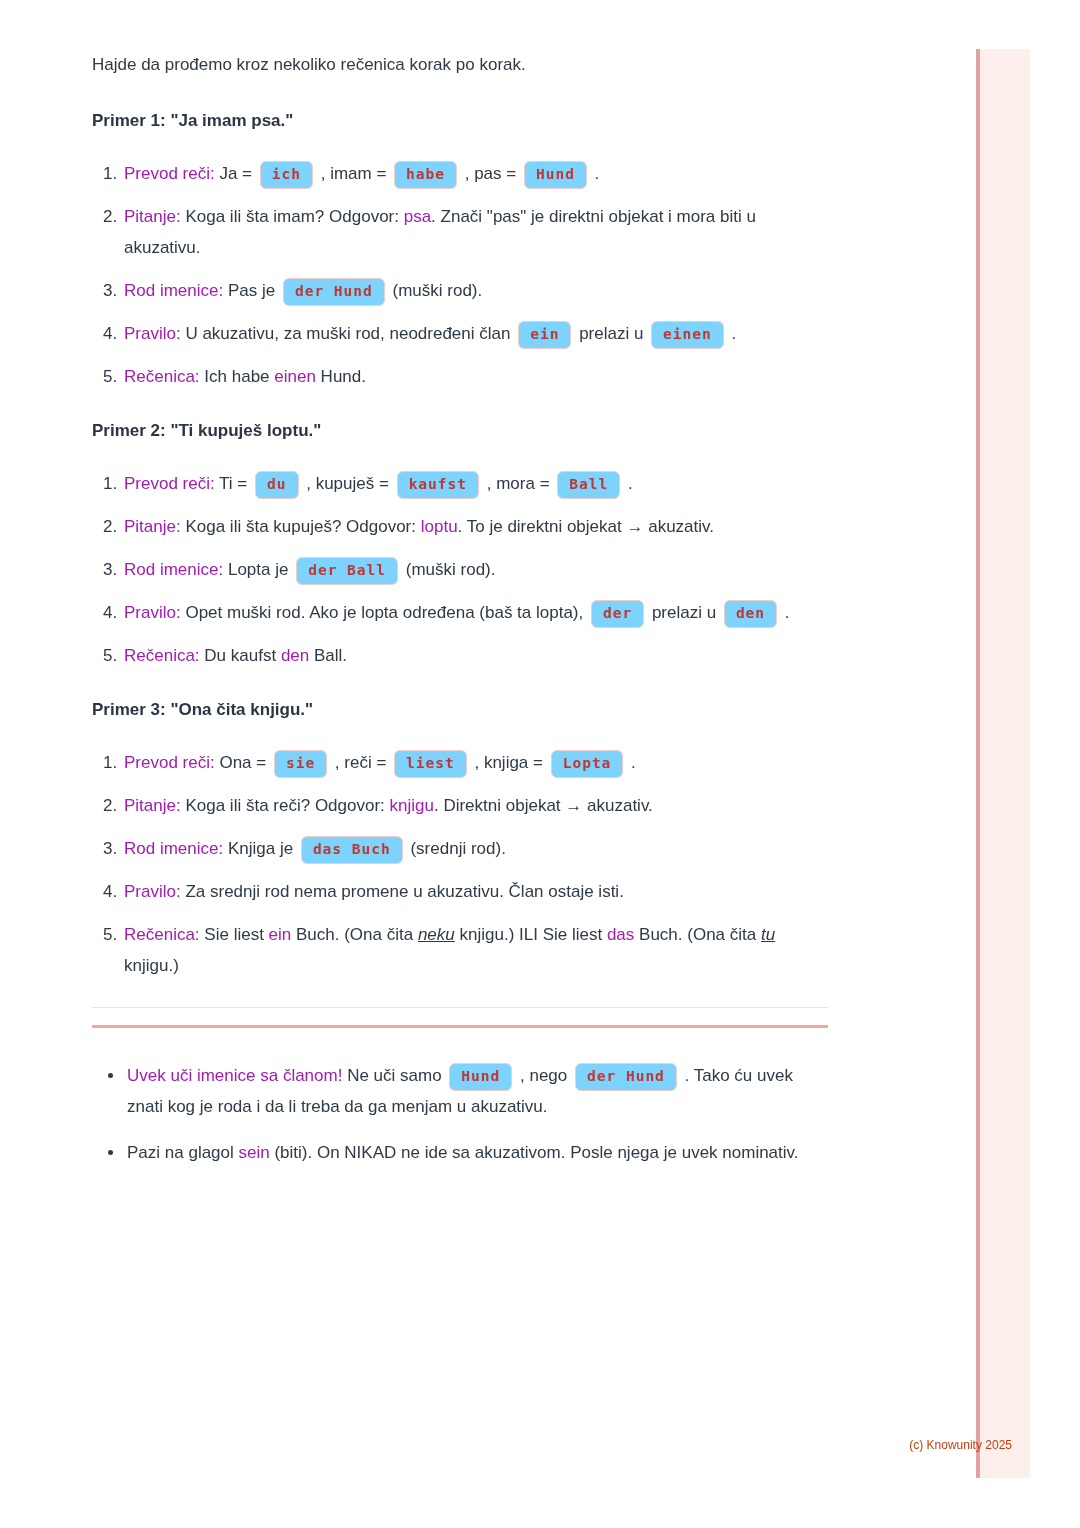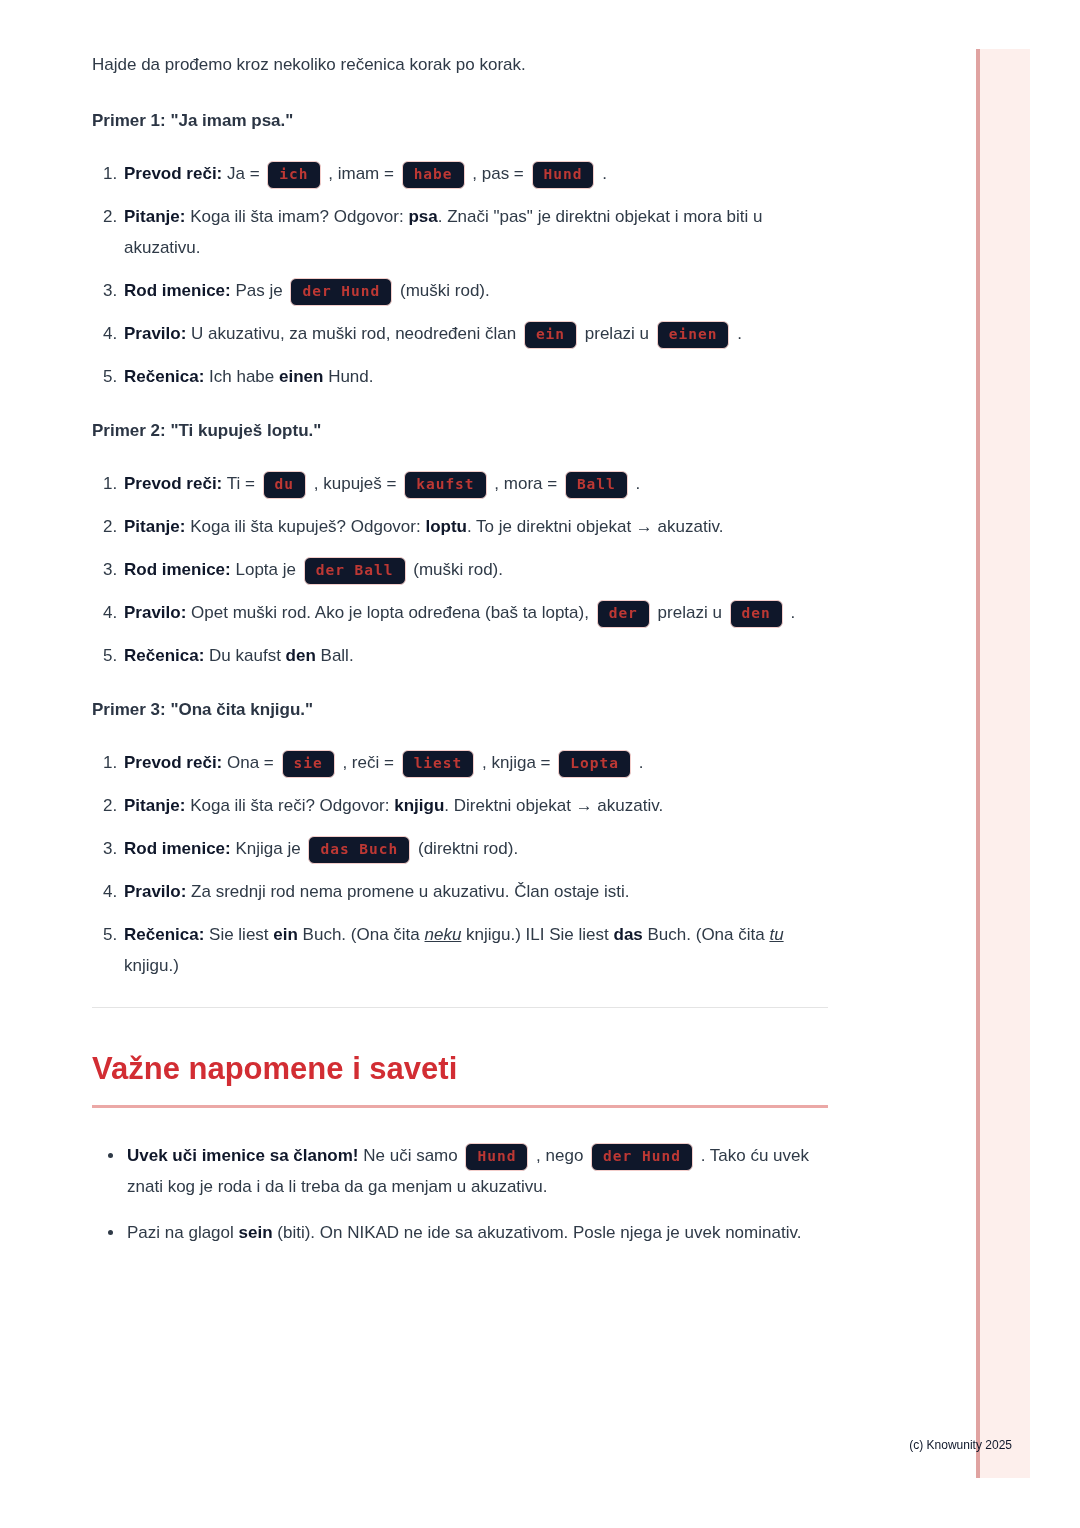--- a/index.html
+++ b/index.html
@@ -24,31 +24,31 @@
   .intro { margin: 0 0 30px 0; line-height: 26px; }
   .example-title {
     font-size: 17px;
     font-weight: 700;
     color: #2b3544;
     line-height: 26px;
     margin: 0 0 24px 0;
   }
   ol.steps { margin: 0 0 26px 0; padding: 0 0 0 30px; }
   ol.steps > li { margin-bottom: 12px; padding-left: 2px; }
-  .run-b { font-weight: 700; color: #0f172a; }
+  .run-b { font-weight: 400; color: #a21caf; }
   .run-i { font-style: italic; text-decoration: underline; }
   .run-s { text-decoration: line-through; color: #64707e; }
   .run-c {
     display: inline-block;
     font-family: "DejaVu Sans Mono", "Liberation Mono", monospace;
     font-weight: 700;
     font-size: 14.5px;
     line-height: 21px;
     color: #bd3834;
-    background: #0f172a;
+    background: #7dd3fc;
     border: 1px solid #f3cdca;
     border-radius: 6px;
     padding: 2px 11px 3px 11px;
     margin: 0 3px;
     letter-spacing: 1px;
     vertical-align: baseline;
   }
   hr.divider {
     border: none;
     border-top: 1px solid #e4e4e4;
@@ -78,21 +78,21 @@
     height: 1429px;
     background: #fdefec;
     border-left: 4px solid #e0a3a1;
   }
   .copyright {
     position: absolute;
     top: 1437px;
     right: 68px;
     font-size: 12px;
     line-height: 16px;
-    color: #0f172a;
+    color: #c2410c;
   }
 </style>
 </head>
 <body>
 
 <div class="page">
   <div class="content">
     <p class="intro">Hajde da prođemo kroz nekoliko rečenica korak po korak.</p>
     <div>
         <h3 class="example-title">Primer 1: "Ja imam psa."</h3>
@@ -108,27 +108,26 @@
           <li class="step"><span class="run run-b">Prevod reči:</span><span class="run run-p"> Ti = </span><span class="run run-c">du</span><span class="run run-p"> , kupuješ = </span><span class="run run-c">kaufst</span><span class="run run-p"> , mora = </span><span class="run run-c">Ball</span><span class="run run-p"> .</span></li>
           <li class="step"><span class="run run-b">Pitanje:</span><span class="run run-p"> Koga ili šta kupuješ? Odgovor: </span><span class="run run-b">loptu</span><span class="run run-p">. To je direktni objekat → akuzativ.</span></li>
           <li class="step"><span class="run run-b">Rod imenice:</span><span class="run run-p"> Lopta je </span><span class="run run-c">der Ball</span><span class="run run-p"> (muški rod).</span></li>
           <li class="step"><span class="run run-b">Pravilo:</span><span class="run run-p"> Opet muški rod. Ako je lopta određena (baš ta lopta), </span><span class="run run-c">der</span><span class="run run-p"> prelazi u </span><span class="run run-c">den</span><span class="run run-p"> .</span></li>
           <li class="step"><span class="run run-b">Rečenica:</span><span class="run run-p"> Du kaufst </span><span class="run run-b">den</span><span class="run run-p"> Ball.</span></li>
         </ol>
         <h3 class="example-title">Primer 3: "Ona čita knjigu."</h3>
         <ol class="steps">
           <li class="step"><span class="run run-b">Prevod reči:</span><span class="run run-p"> Ona = </span><span class="run run-c">sie</span><span class="run run-p"> , reči = </span><span class="run run-c">liest</span><span class="run run-p"> , knjiga = </span><span class="run run-c">Lopta</span><span class="run run-p"> .</span></li>
           <li class="step"><span class="run run-b">Pitanje:</span><span class="run run-p"> Koga ili šta reči? Odgovor: </span><span class="run run-b">knjigu</span><span class="run run-p">. Direktni objekat → akuzativ.</span></li>
-          <li class="step"><span class="run run-b">Rod imenice:</span><span class="run run-p"> Knjiga je </span><span class="run run-c">das Buch</span><span class="run run-p"> (direktni rod).</span></li>
+          <li class="step"><span class="run run-b">Rod imenice:</span><span class="run run-p"> Knjiga je </span><span class="run run-c">das Buch</span><span class="run run-p"> (srednji rod).</span></li>
           <li class="step"><span class="run run-b">Pravilo:</span><span class="run run-p"> Za srednji rod nema promene u akuzativu. Član ostaje isti.</span></li>
           <li class="step"><span class="run run-b">Rečenica:</span><span class="run run-p"> Sie liest </span><span class="run run-b">ein</span><span class="run run-p"> Buch. (Ona čita </span><span class="run run-i">neku</span><span class="run run-p"> knjigu.) ILI Sie liest </span><span class="run run-b">das</span><span class="run run-p"> Buch. (Ona čita </span><span class="run run-i">tu</span><span class="run run-p"> knjigu.)</span></li>
         </ol>
       </div>
     <hr class="divider">
-    <h1 class="notes-heading">Važne napomene i saveti</h1>
     <div class="heading-rule"></div>
     <ul class="notes">
         <li class="note"><span class="run run-b">Uvek uči imenice sa članom!</span><span class="run run-p"> Ne uči samo </span><span class="run run-c">Hund</span><span class="run run-p"> , nego </span><span class="run run-c">der Hund</span><span class="run run-p"> . Tako ću uvek znati kog je roda i da li treba da ga menjam u akuzativu.</span></li>
         <li class="note"><span class="run run-p">Pazi na glagol </span><span class="run run-b">sein</span><span class="run run-p"> (biti). On NIKAD ne ide sa akuzativom. Posle njega je uvek nominativ.</span></li>
       </ul>
   </div>
   <div class="side-bar"></div>
   <div class="copyright">(c) Knowunity 2025</div>
 </div>
 

